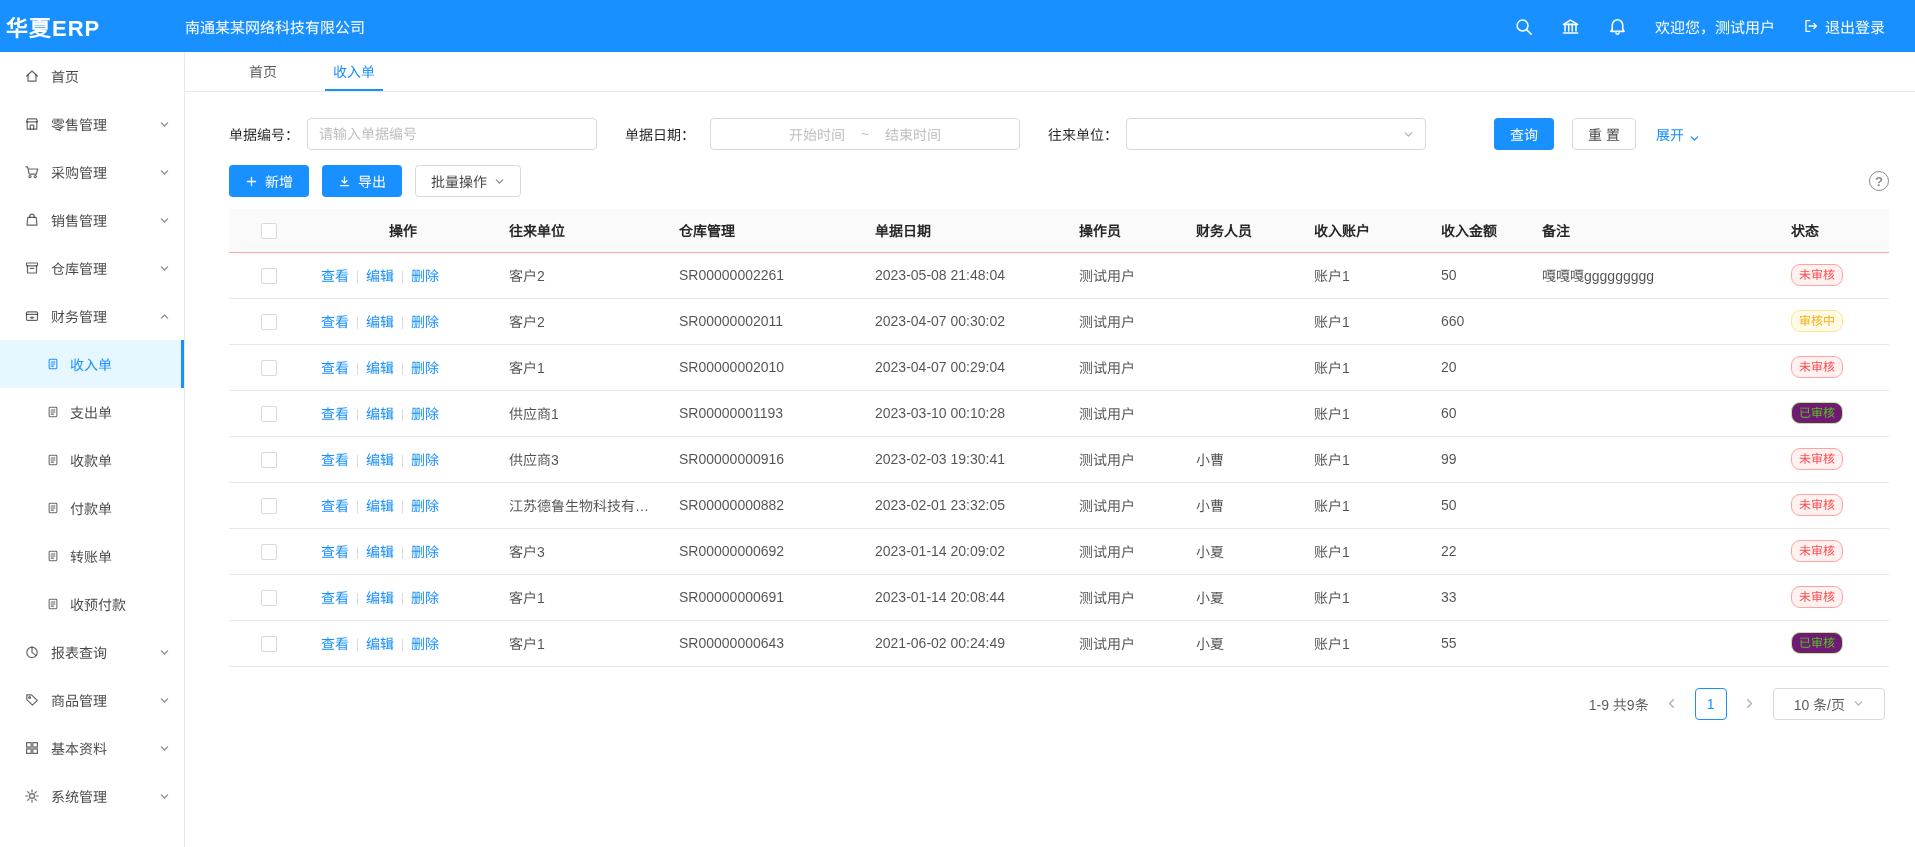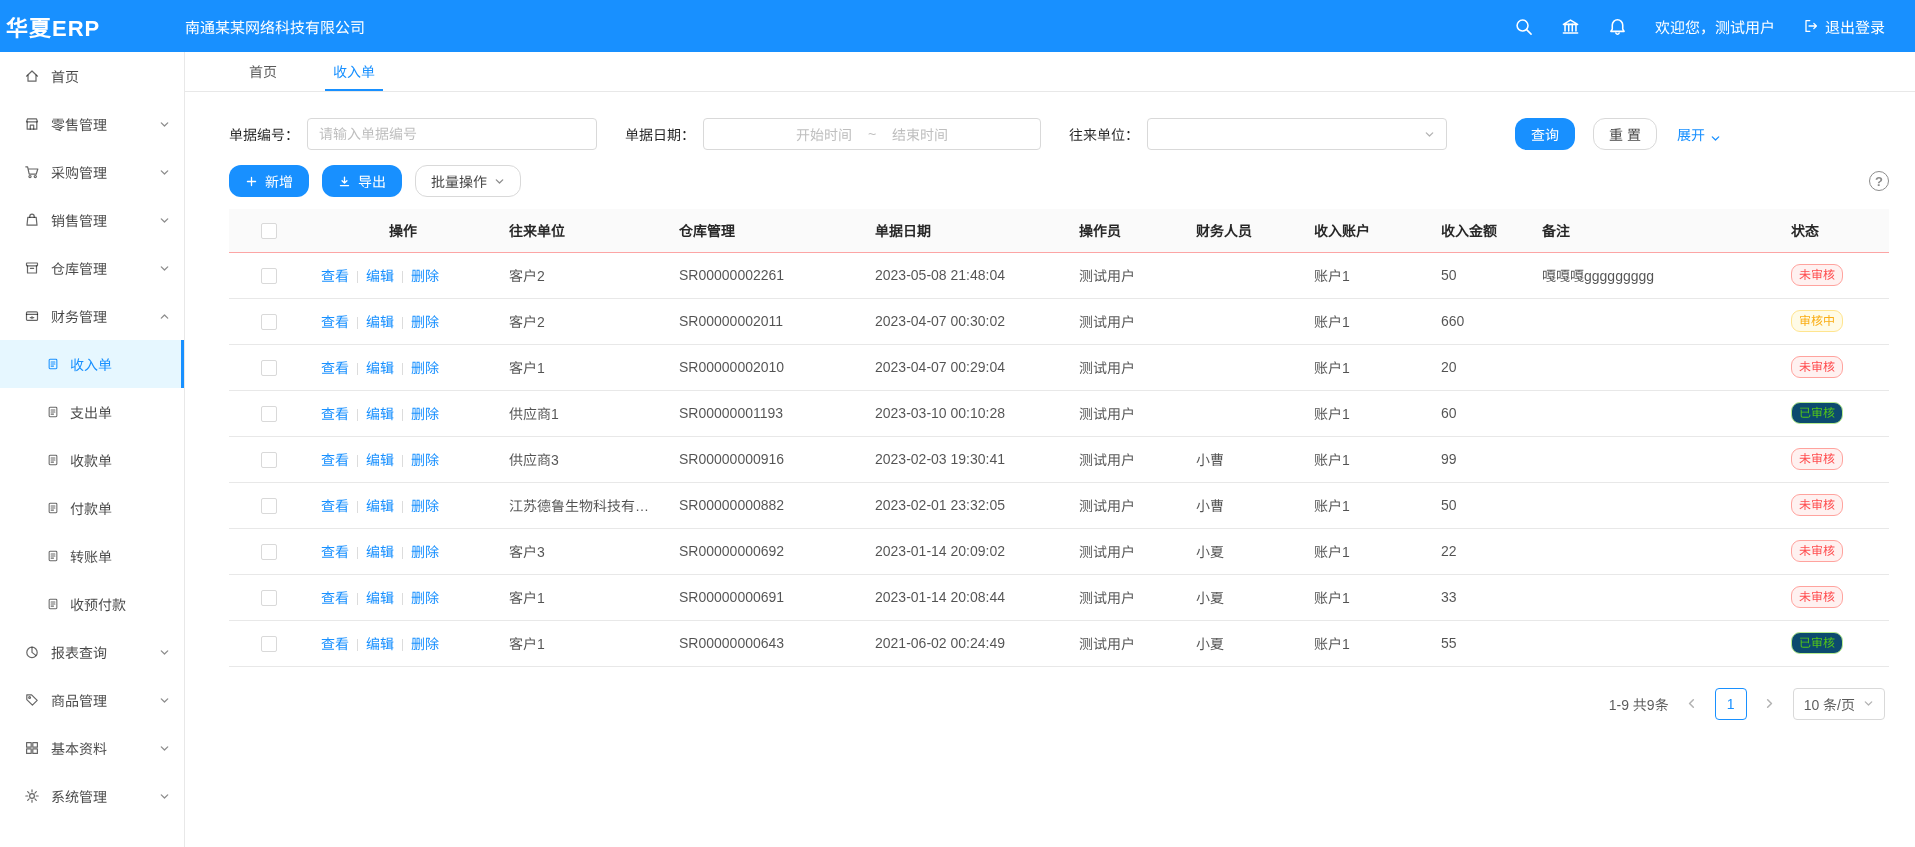--- a/index.html
+++ b/index.html
@@ -44,29 +44,29 @@
   .tab { display:flex; align-items:center; padding:0 8px; color:rgba(0,0,0,.65); cursor:pointer;
     border-bottom:2px solid transparent; }
   .tab.active { color:#1890ff; border-bottom-color:#1890ff; }
 
   .filters { display:flex; align-items:center; margin:26px 26px 0 44px; }
   .fgroup { display:flex; align-items:center; margin-right:28px; }
   .flabel { white-space:nowrap; margin-right:8px; color:rgba(0,0,0,.85); }
   .tinput { width:290px; height:32px; border:1px solid #d9d9d9; border-radius:4px; padding:0 11px;
     font-size:14px; color:rgba(0,0,0,.75); outline:none; font-family:inherit; }
   .tinput::placeholder { color:#bfbfbf; }
-  .range { width:338px; height:32px; border:1px solid #d9d9d9; border-radius:4px; display:flex;
-    align-items:center; justify-content:center; gap:16px; color:#bfbfbf; cursor:pointer; }
+  .range { width:310px; height:32px; border:1px solid #d9d9d9; border-radius:4px; display:flex;
+    align-items:center; justify-content:center; gap:16px; color:#bfbfbf; cursor:pointer;margin-left:7px; }
   .select { width:300px; height:32px; border:1px solid #d9d9d9; border-radius:4px; display:flex;
     align-items:center; padding:0 11px; color:#bfbfbf; cursor:pointer; }
   .select .chev { margin-left:auto; }
   .chev { width:11px; height:11px; color:rgba(0,0,0,.3); flex:none; }
   .chev svg, .mi-chevron svg { stroke-width:1.4; }
 
-  .btn { height:32px; padding:0 15px; border-radius:12px; display:inline-flex; align-items:center;
+  .btn { height:32px; padding:0 15px; border-radius:4px; display:inline-flex; align-items:center;
     gap:7px; cursor:pointer; border:1px solid transparent; font-size:14px; white-space:nowrap; }
   .btn-primary { background:#1890ff; color:#fff; }
   .btn-default { background:#fff; border-color:#d9d9d9; color:rgba(0,0,0,.75); }
   .btn .bicon { width:13px; height:13px; }
   .btn .bicon svg { stroke-width:1.6; }
   .btn .chev { color:rgba(0,0,0,.45); }
   .filters .btn-primary { margin-left:40px; }
   .filters .btn-default { margin-left:18px; }
   .expand-link { margin-left:20px; color:#1890ff; display:inline-flex; align-items:flex-end; gap:5px; cursor:pointer; }
   .expand-link .chev { color:#1890ff; }
@@ -85,31 +85,31 @@
     white-space:nowrap; overflow:hidden; text-overflow:ellipsis; }
   .td-center, .th-center { text-align:center; }
   .checkbox { display:inline-block; width:16px; height:16px; border:1px solid #d9d9d9;
     border-radius:2px; background:#fff; vertical-align:middle; cursor:pointer; }
   .alink { color:#1890ff; cursor:pointer; text-decoration:none; }
   .sep { display:inline-block; width:1px; height:12px; background:#dcdcdc; margin:0 8px; vertical-align:middle; }
   .badge { display:inline-block; font-size:12px; line-height:18px; padding:1px 7px; border-radius:9px;
     border:1px solid; white-space:nowrap; }
   .badge[data-status="unaudited"] { color:#ff4d4f; background:#fff1f0; border-color:#ffa39e; }
   .badge[data-status="auditing"]  { color:#faad14; background:#fffbe6; border-color:#ffe58f; }
-  .badge[data-status="audited"]   { color:#52c41a; background:#0c4a6e; border-color:#b7eb8f; }
+  .badge[data-status="audited"]   { color:#52c41a; background:#701a75; border-color:#b7eb8f; }
 
   
   .pagination { display:flex; align-items:center; justify-content:flex-end; gap:12px;
     margin:21px 30px 0 0; color:rgba(0,0,0,.65); }
   .page-arrow { width:22px; height:32px; display:flex; align-items:center; justify-content:center;
     color:rgba(0,0,0,.3); cursor:pointer; }
   .page-arrow .chev { width:13px; height:13px; }
   .page-number { min-width:32px; height:32px; border:1px solid #1890ff; border-radius:4px;
     color:#1890ff; background:#fff; display:flex; align-items:center; justify-content:center; cursor:pointer; }
-  .page-size { height:32px; border:1px solid #d9d9d9; border-radius:4px; padding:0 10px;
+  .page-size { height:32px; border:1px solid #d9d9d9; border-radius:4px; padding:0 20px;
     display:flex; align-items:center; gap:8px; background:#fff; cursor:pointer; }
 </style>
 </head>
 <body>
 
 <header class="topbar">
   <div class="logo">华夏ERP</div>
   <div class="company">南通某某网络科技有限公司</div>
   <div class="topbar-right">
     <span class="tb-icon icon">

